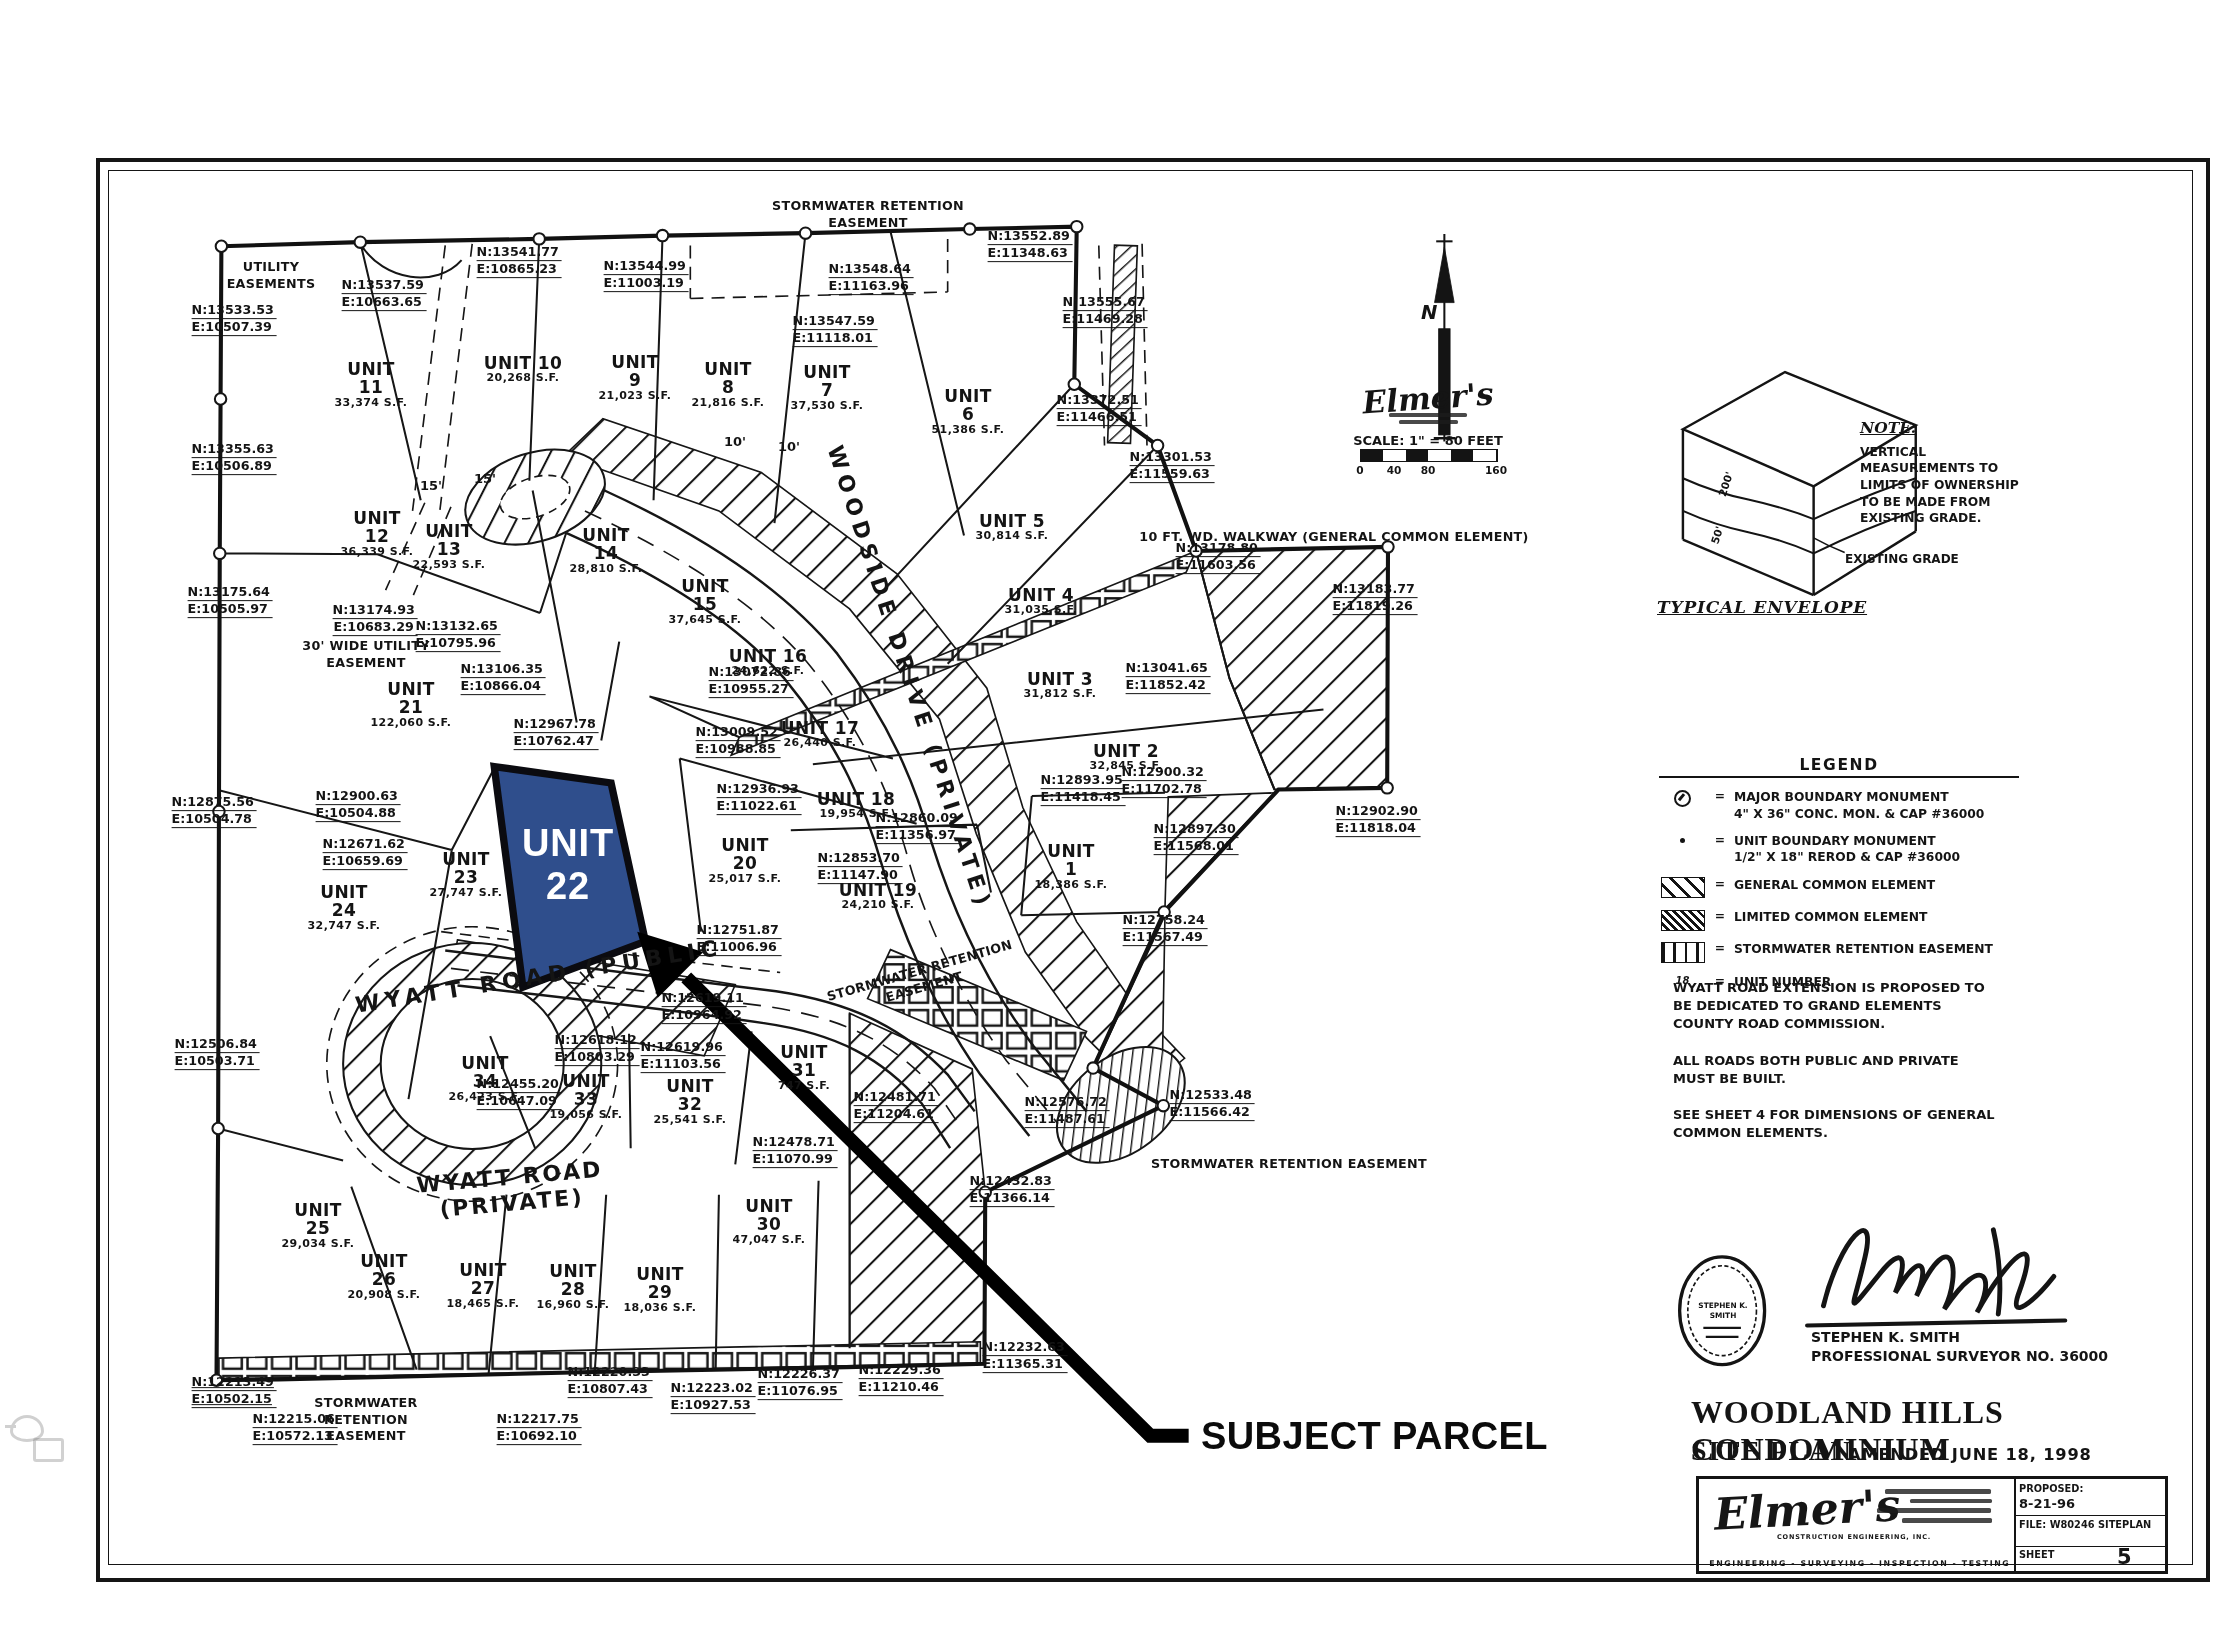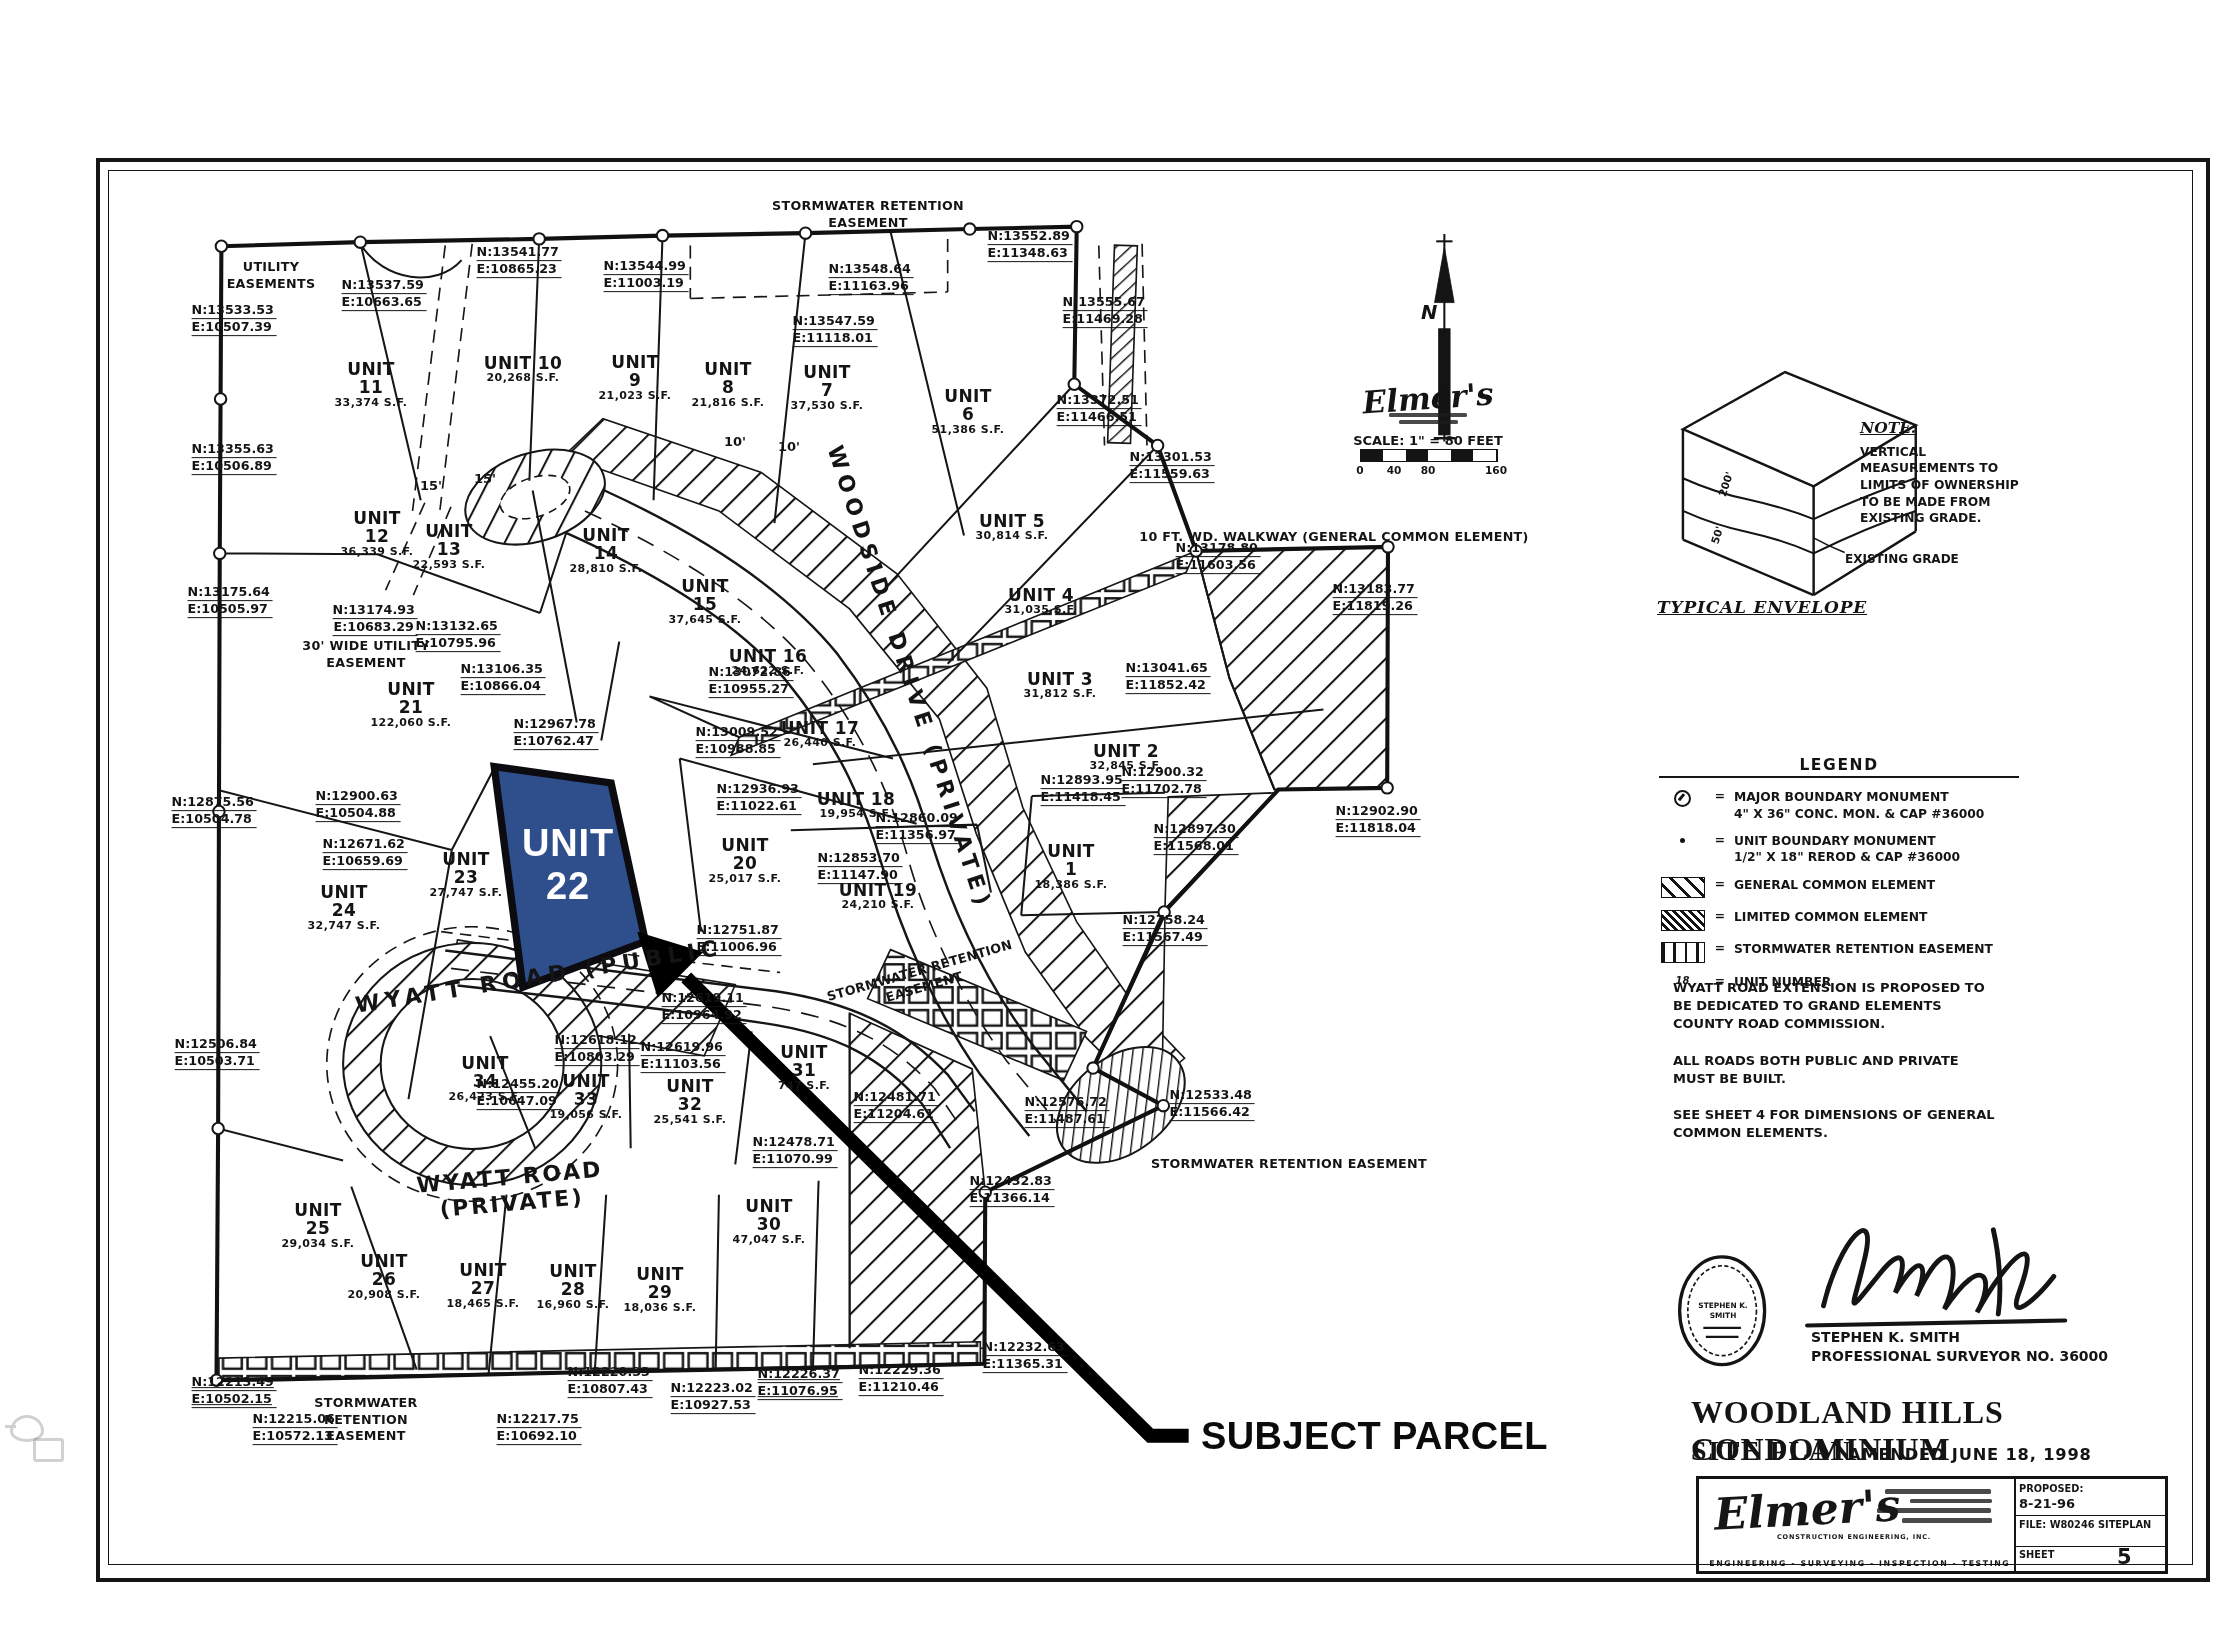--- a/index.html
+++ b/index.html
@@ -559,21 +559,21 @@
       <div>E:10692.10</div>
     </div>
     <div class="lbl coord-label" style="left: 610px; top: 1381px;">
       <div>N:12220.33</div>
       <div>E:10807.43</div>
     </div>
     <div class="lbl coord-label" style="left: 713px; top: 1397px;">
       <div>N:12223.02</div>
       <div>E:10927.53</div>
     </div>
-    <div class="lbl coord-label" style="left: 800px; top: 1383px; text-decoration: underline;">
+    <div class="lbl coord-label" style="left: 800px; top: 1383px;">
       <div>N:12226.37</div>
       <div>E:11076.95</div>
     </div>
     <div class="lbl coord-label" style="left: 901px; top: 1379px;">
       <div>N:12229.36</div>
       <div>E:11210.46</div>
     </div>
     <div class="lbl coord-label" style="left: 1025px; top: 1356px;">
       <div>N:12232.63</div>
       <div>E:11365.31</div>

